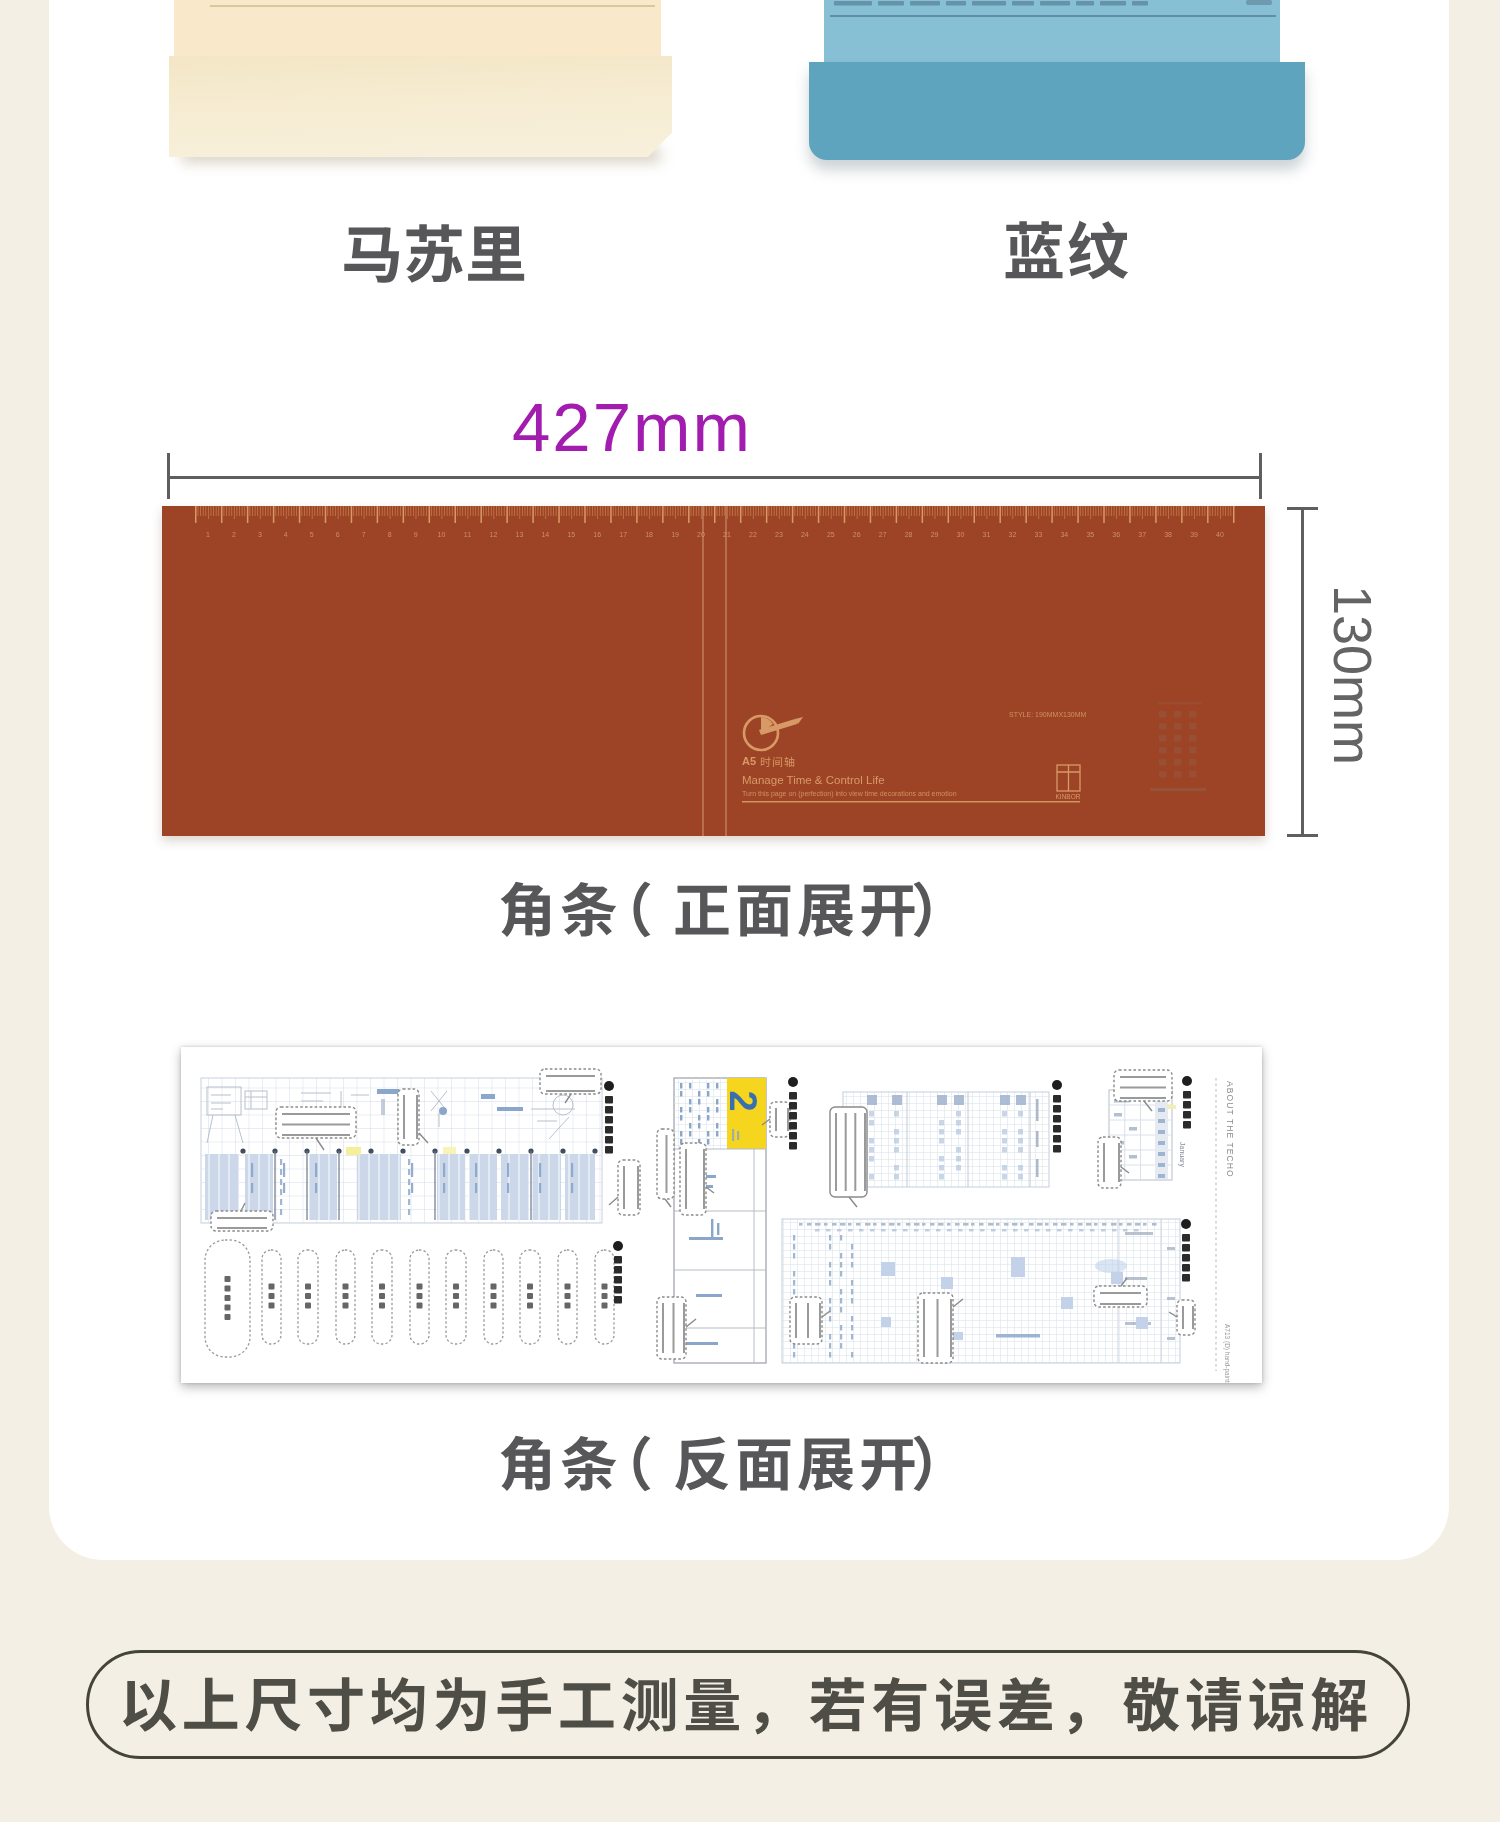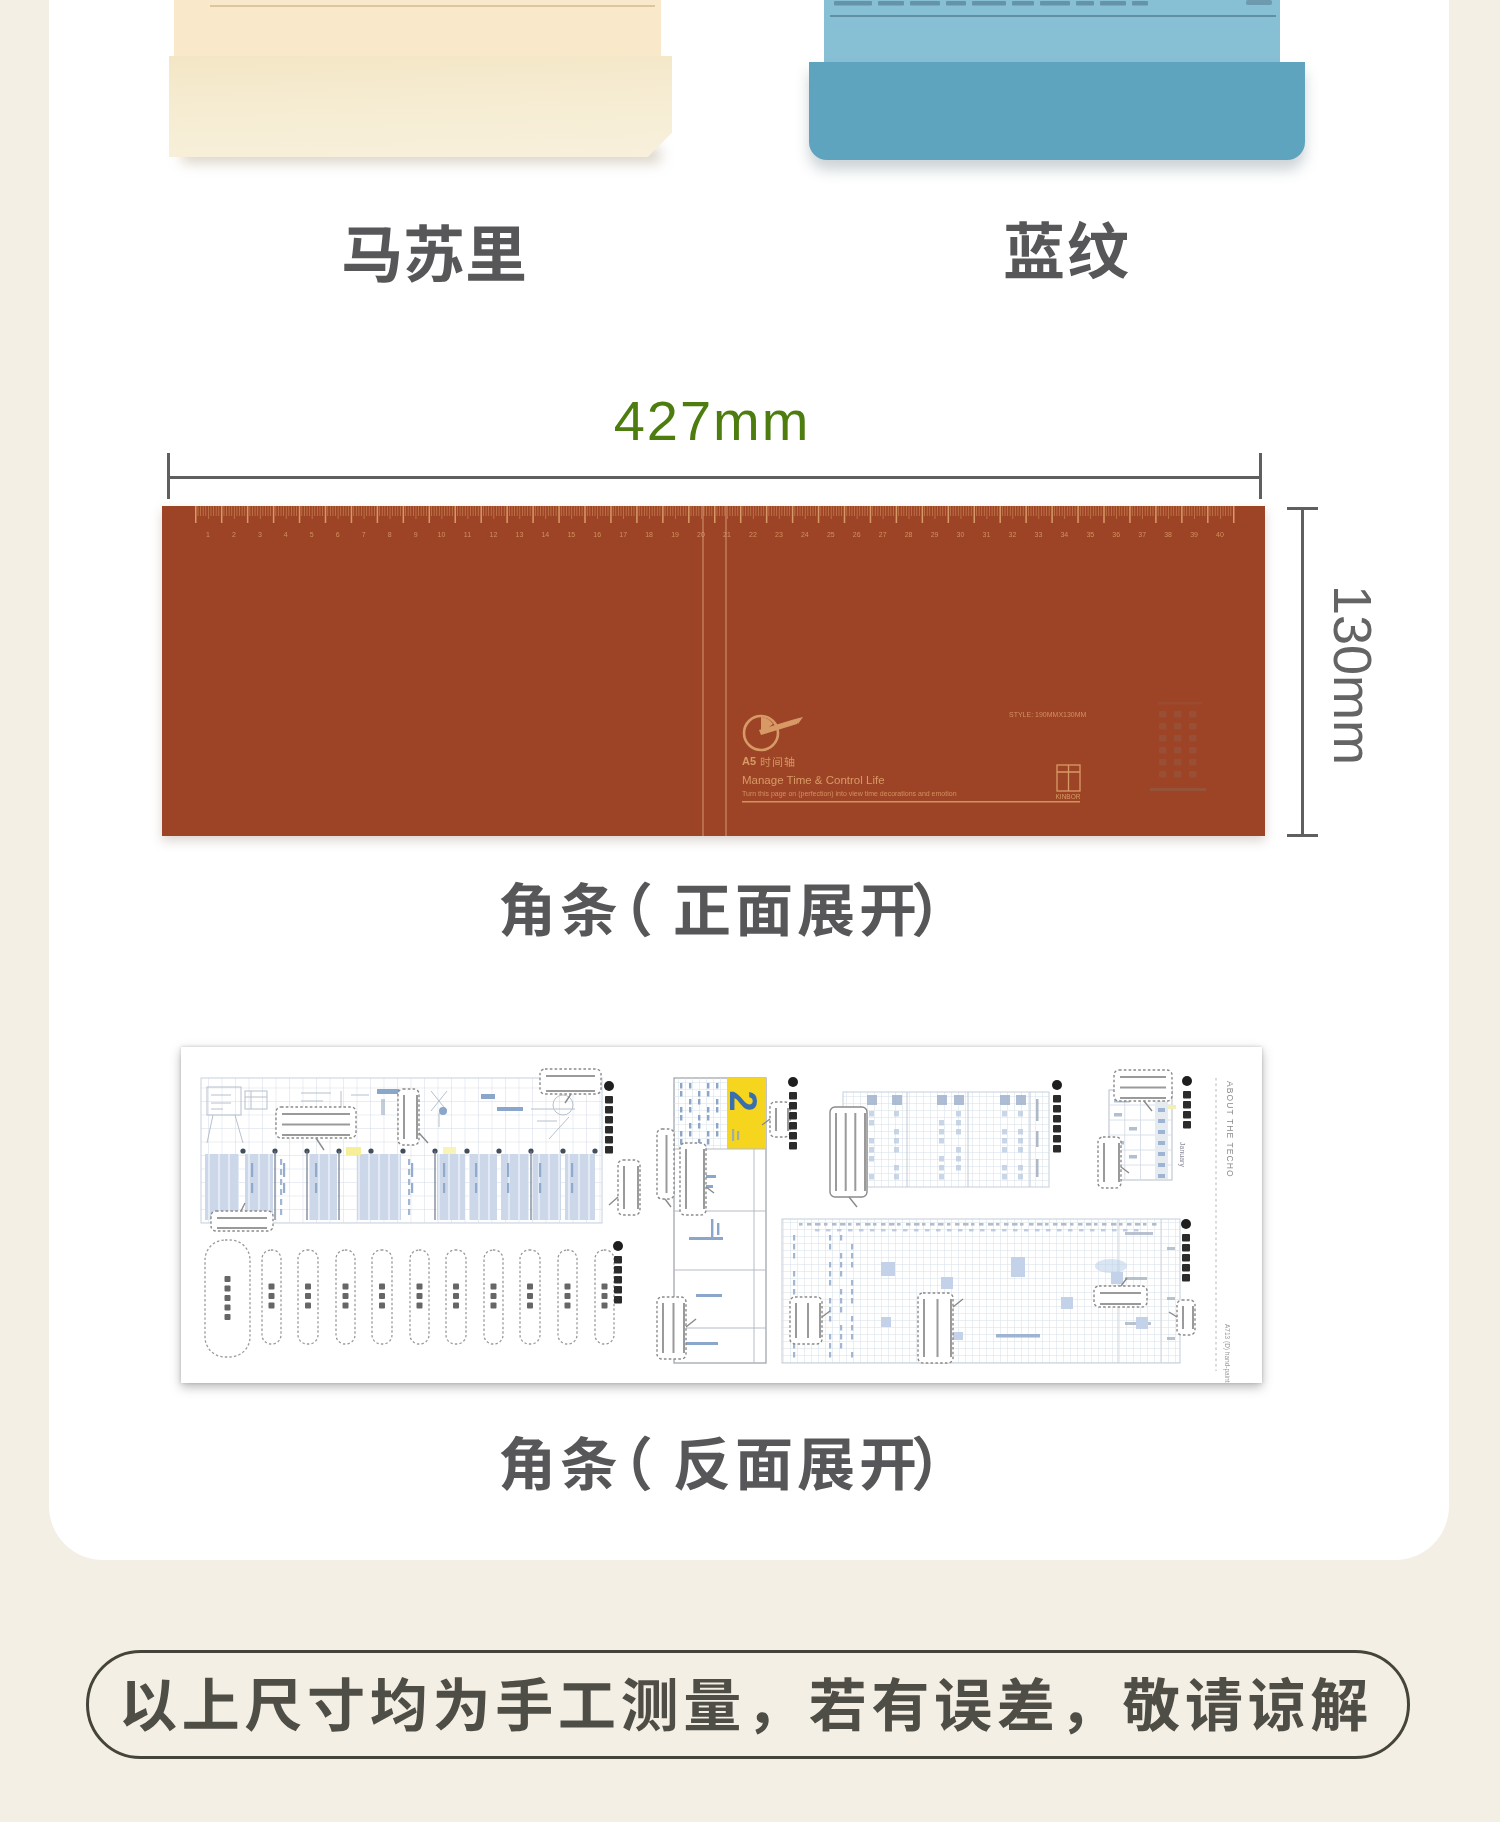--- a/index.html
+++ b/index.html
@@ -44,21 +44,21 @@
 
 <div class="abs" style="left:809px;top:62px;width:496px;height:98px;background:#5ea4be;border-radius:0 0 18px 18px;box-shadow:0 10px 14px rgba(90,110,120,.30);"></div>
 
 <svg class="abs" style="left:1003px;top:217px" width="130" height="68" viewBox="0 0 130 68">
       <g fill="#57575a">
         <path transform="translate(0.0,57.0) scale(0.06200,-0.06200)" d="M302 626V279H419V626ZM119 596V300H230V596ZM621 850V794H384V850H264V794H53V694H264V643H384V694H621V640H740V694H950V794H740V850ZM651 419C692 372 733 305 748 260L845 312C828 356 787 416 746 461H912V561H662L678 618L566 640C543 538 498 438 437 375C465 360 512 328 534 310C568 350 599 402 625 461H734ZM150 251V34H42V-68H960V34H862V251ZM261 34V158H355V34ZM455 34V158H550V34ZM650 34V158H745V34Z"></path>
         <path transform="translate(64.0,57.0) scale(0.06200,-0.06200)" d="M43 76 66 -36C158 -6 275 31 386 67L369 165C249 131 124 95 43 76ZM567 811C598 768 632 710 651 666H387V577L300 631C285 599 268 568 251 537L168 531C223 612 276 713 313 806L200 858C168 741 103 615 82 584C62 550 46 529 24 524C39 493 58 436 63 413C79 421 102 427 189 437C155 387 125 348 110 332C81 296 59 274 35 269C47 240 65 190 70 169C95 184 136 196 371 241C370 266 371 313 376 345L223 319C283 394 340 479 387 562V549H450C484 394 530 264 602 160C535 97 450 50 341 17C366 -8 405 -59 418 -85C523 -46 608 4 677 69C739 7 815 -41 908 -76C925 -45 960 3 986 27C894 56 819 102 759 161C830 262 877 389 907 549H968V666H711L767 690C749 735 706 803 669 852ZM784 549C764 432 731 336 681 257C627 339 591 438 566 549Z"></path>
       </g>
     </svg>
 
-<div class="abs" style="left:512px;top:393px;width:400px;text-align:center;font-size:56px;letter-spacing:2px;color:#4d7c0f;line-height:1;">427mm</div>
+<div class="abs" style="left:512px;top:393px;width:400px;font-size:69px;letter-spacing:2px;color:#a21caf;line-height:1;">427mm</div>
 
 <div class="abs" style="left:167px;top:476px;width:1095px;height:3px;background:#5f5f5f;"></div>
 
 <div class="abs" style="left:167px;top:453px;width:3px;height:46px;background:#5f5f5f;"></div>
 
 <div class="abs" style="left:1259px;top:453px;width:3px;height:46px;background:#5f5f5f;"></div>
 
 <div class="abs" style="left:162px;top:506px;width:1103px;height:330px;background:#9e4426;box-shadow:0 5px 10px rgba(120,90,70,.25);"></div>
 
 <svg class="abs" style="left:162px;top:506px" width="1103" height="46" viewBox="0 0 1103 46">

